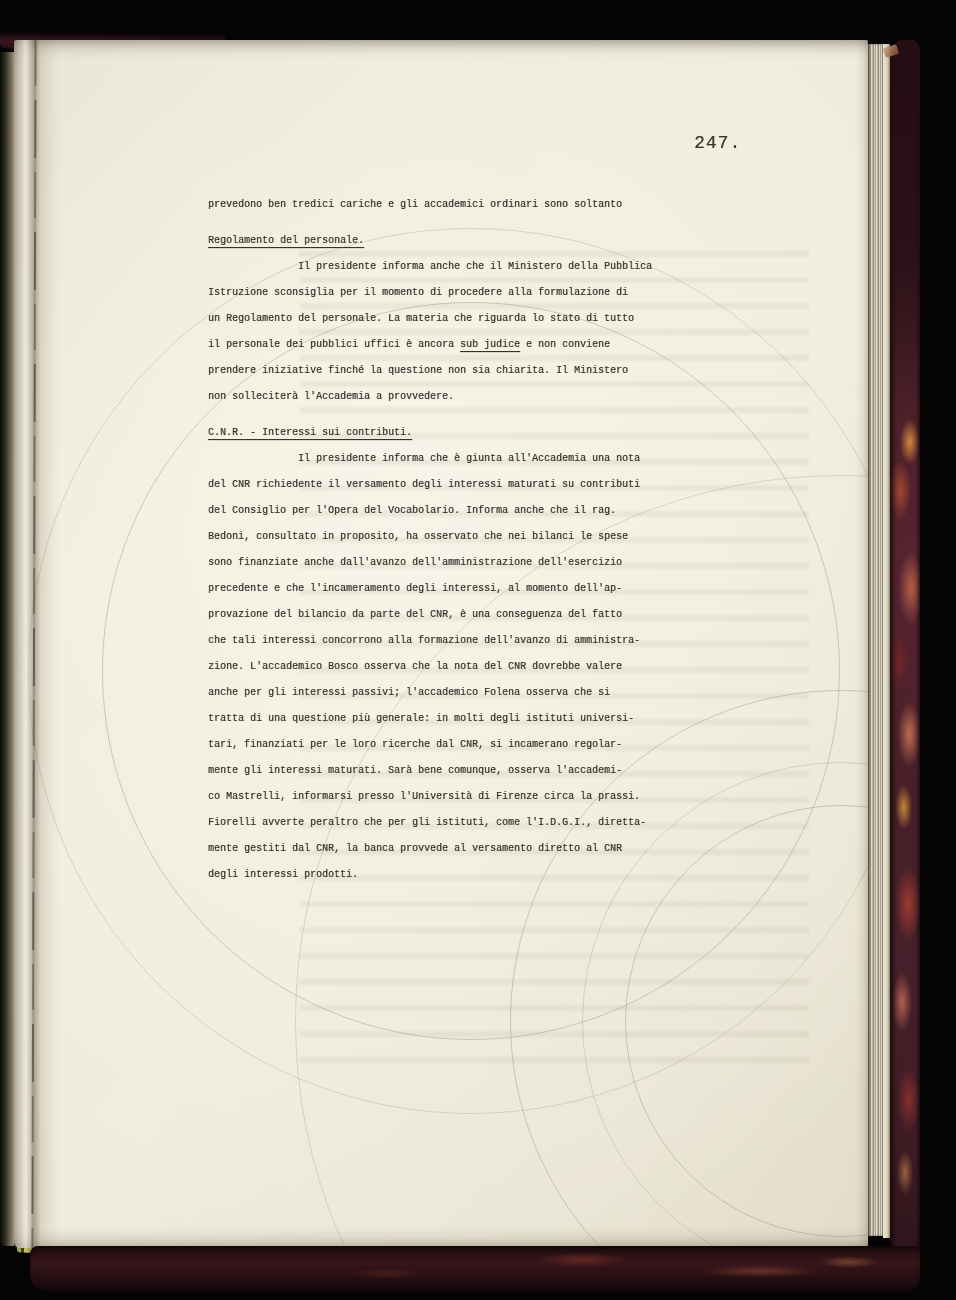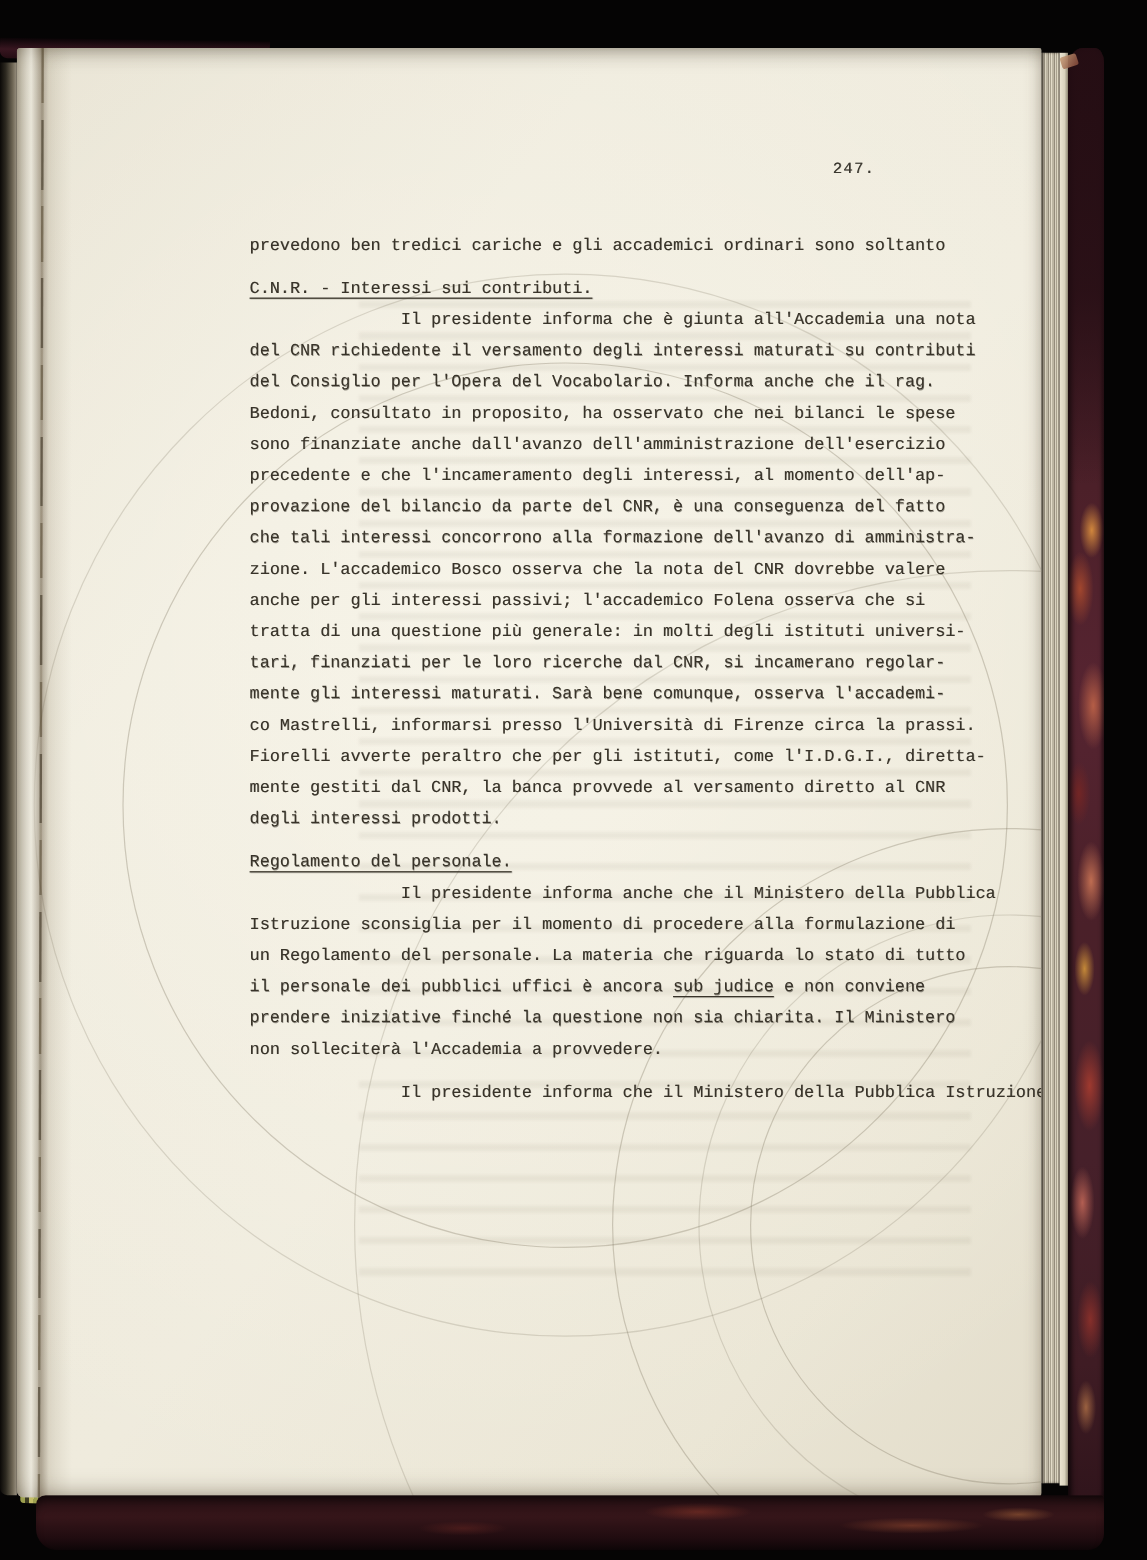--- a/index.html
+++ b/index.html
@@ -83,26 +83,26 @@
     position:absolute;left:285px;top:196px;width:510px;height:840px;
     background:repeating-linear-gradient(180deg,
       rgba(0,0,0,0) 0 15px, rgba(122,112,90,.15) 15px 21px, rgba(0,0,0,0) 21px 26px);
     filter:blur(1.3px);
     opacity:.55;
   }
 
   
   .page-number{
     position:absolute;left:680px;top:93px;
-    font-size:13px;color:#3a372f;letter-spacing:1px;
+    font-size:18px;color:#3a372f;letter-spacing:1px;
     text-shadow:.4px .3px 0 rgba(56,52,44,.55);
   }
   .text-block{
     position:absolute;left:194px;top:152px;width:640px;
-    font-size:14px;color:#383329;
+    font-size:10px;color:#383329;
     text-shadow:.4px .3px 0 rgba(56,52,44,.5);
   }
   .tblock + .tblock{margin-top:10px;}
   .line{
     height:26px;line-height:26px;white-space:pre;
   }
   .line.heading{
     text-decoration:underline;
     text-underline-offset:4px;
     text-decoration-thickness:1px;
@@ -184,20 +184,29 @@
     <div class="ring lite ring-b4"></div>
 
     <div class="gutter-crease"></div>
     <div class="gutter-crease-line"></div>
 
     <div class="page-number">247.</div>
 
     <div class="text-block">
         <div class="tblock">
           <div class="line">prevedono ben tredici cariche e gli accademici ordinari sono soltanto</div>
+        </div>
+        <div class="tblock">
+          <div class="line heading">Regolamento del personale.</div>
+          <div class="line">               Il presidente informa anche che il Ministero della Pubblica</div>
+          <div class="line">Istruzione sconsiglia per il momento di procedere alla formulazione di</div>
+          <div class="line">un Regolamento del personale. La materia che riguarda lo stato di tutto</div>
+          <div class="line">il personale dei pubblici uffici è ancora <span class="uline">sub judice</span> e non conviene</div>
+          <div class="line">prendere iniziative finché la questione non sia chiarita. Il Ministero</div>
+          <div class="line">non solleciterà l'Accademia a provvedere.</div>
         </div>
         <div class="tblock">
           <div class="line heading">C.N.R. - Interessi sui contributi.</div>
           <div class="line">               Il presidente informa che è giunta all'Accademia una nota</div>
           <div class="line">del CNR richiedente il versamento degli interessi maturati su contributi</div>
           <div class="line">del Consiglio per l'Opera del Vocabolario. Informa anche che il rag.</div>
           <div class="line">Bedoni, consultato in proposito, ha osservato che nei bilanci le spese</div>
           <div class="line">sono finanziate anche dall'avanzo dell'amministrazione dell'esercizio</div>
           <div class="line">precedente e che l'incameramento degli interessi, al momento dell'ap-</div>
           <div class="line">provazione del bilancio da parte del CNR, è una conseguenza del fatto</div>
@@ -206,30 +215,20 @@
           <div class="line">anche per gli interessi passivi; l'accademico Folena osserva che si</div>
           <div class="line">tratta di una questione più generale: in molti degli istituti universi-</div>
           <div class="line">tari, finanziati per le loro ricerche dal CNR, si incamerano regolar-</div>
           <div class="line">mente gli interessi maturati. Sarà bene comunque, osserva l'accademi-</div>
           <div class="line">co Mastrelli, informarsi presso l'Università di Firenze circa la prassi.</div>
           <div class="line">Fiorelli avverte peraltro che per gli istituti, come l'I.D.G.I., diretta-</div>
           <div class="line">mente gestiti dal CNR, la banca provvede al versamento diretto al CNR</div>
           <div class="line">degli interessi prodotti.</div>
         </div>
         <div class="tblock">
-          <div class="line heading">Regolamento del personale.</div>
-          <div class="line">               Il presidente informa anche che il Ministero della Pubblica</div>
-          <div class="line">Istruzione sconsiglia per il momento di procedere alla formulazione di</div>
-          <div class="line">un Regolamento del personale. La materia che riguarda lo stato di tutto</div>
-          <div class="line">il personale dei pubblici uffici è ancora <span class="uline">sub judice</span> e non conviene</div>
-          <div class="line">prendere iniziative finché la questione non sia chiarita. Il Ministero</div>
-          <div class="line">non solleciterà l'Accademia a provvedere.</div>
-        </div>
-        <div class="tblock">
-          <div class="line">               Il presidente informa che il Ministero della Pubblica Istruzione,</div>
         </div>
       </div>
   </div>
 
   <div class="fore-edge-pages"></div>
   <div class="fore-edge-light"></div>
 
   <div class="marbled-cover-right">
     <div class="cover-top-overlay"></div>
     <div class="cover-corner-glint"></div>

